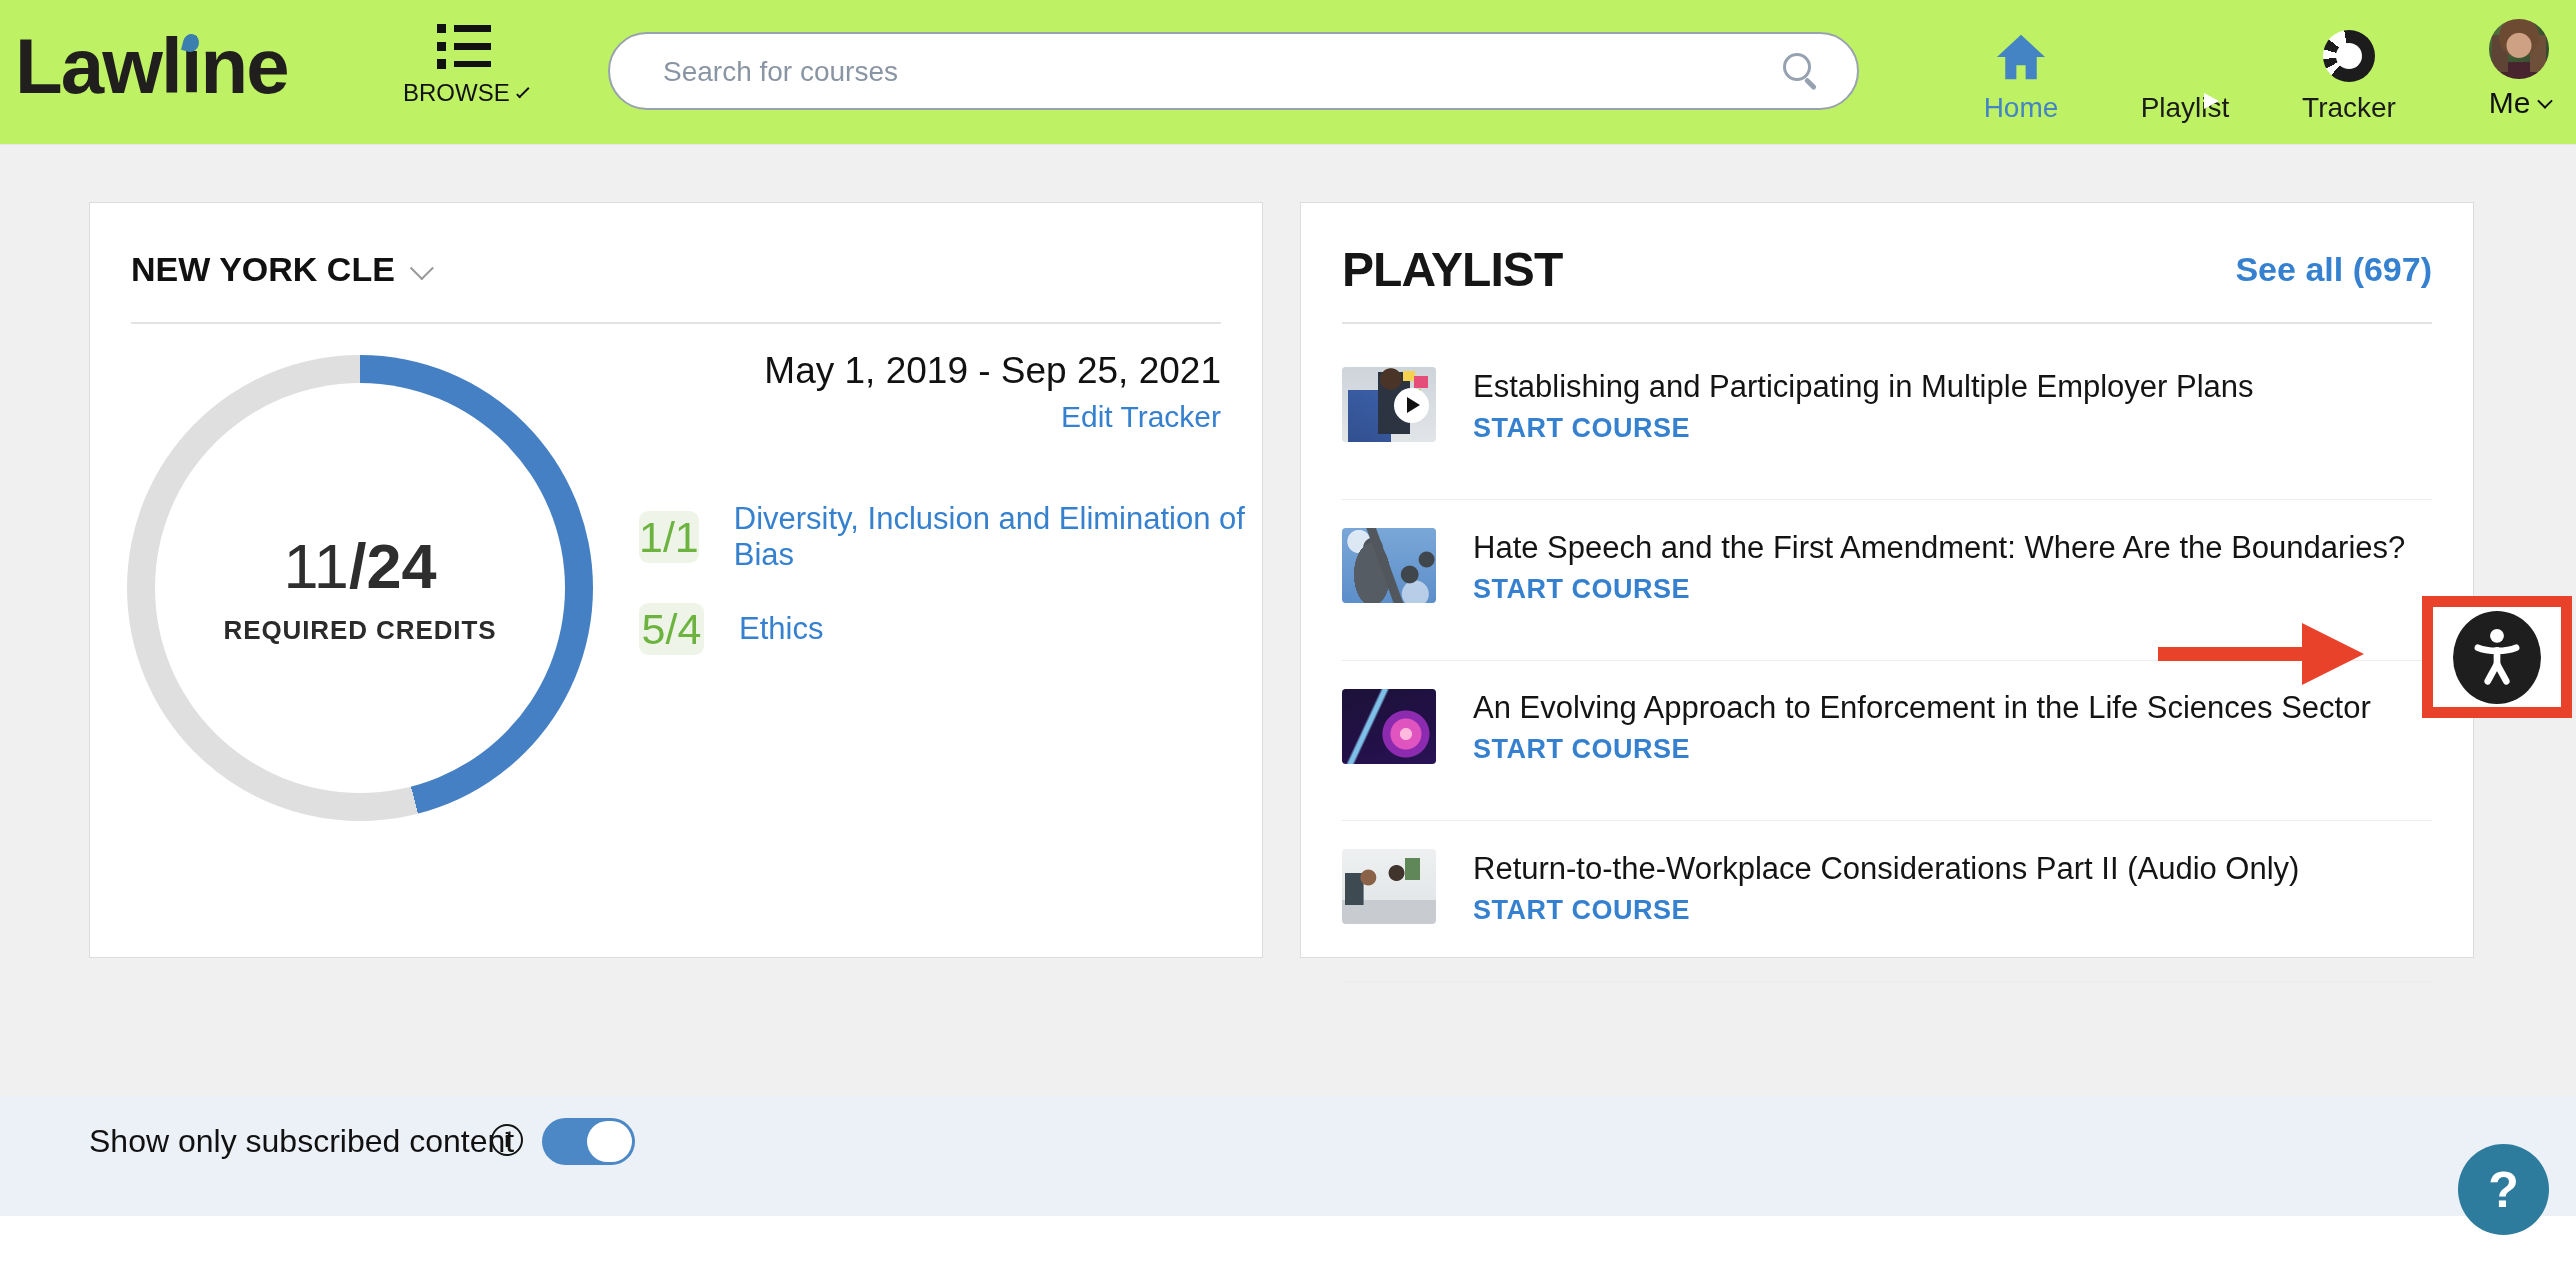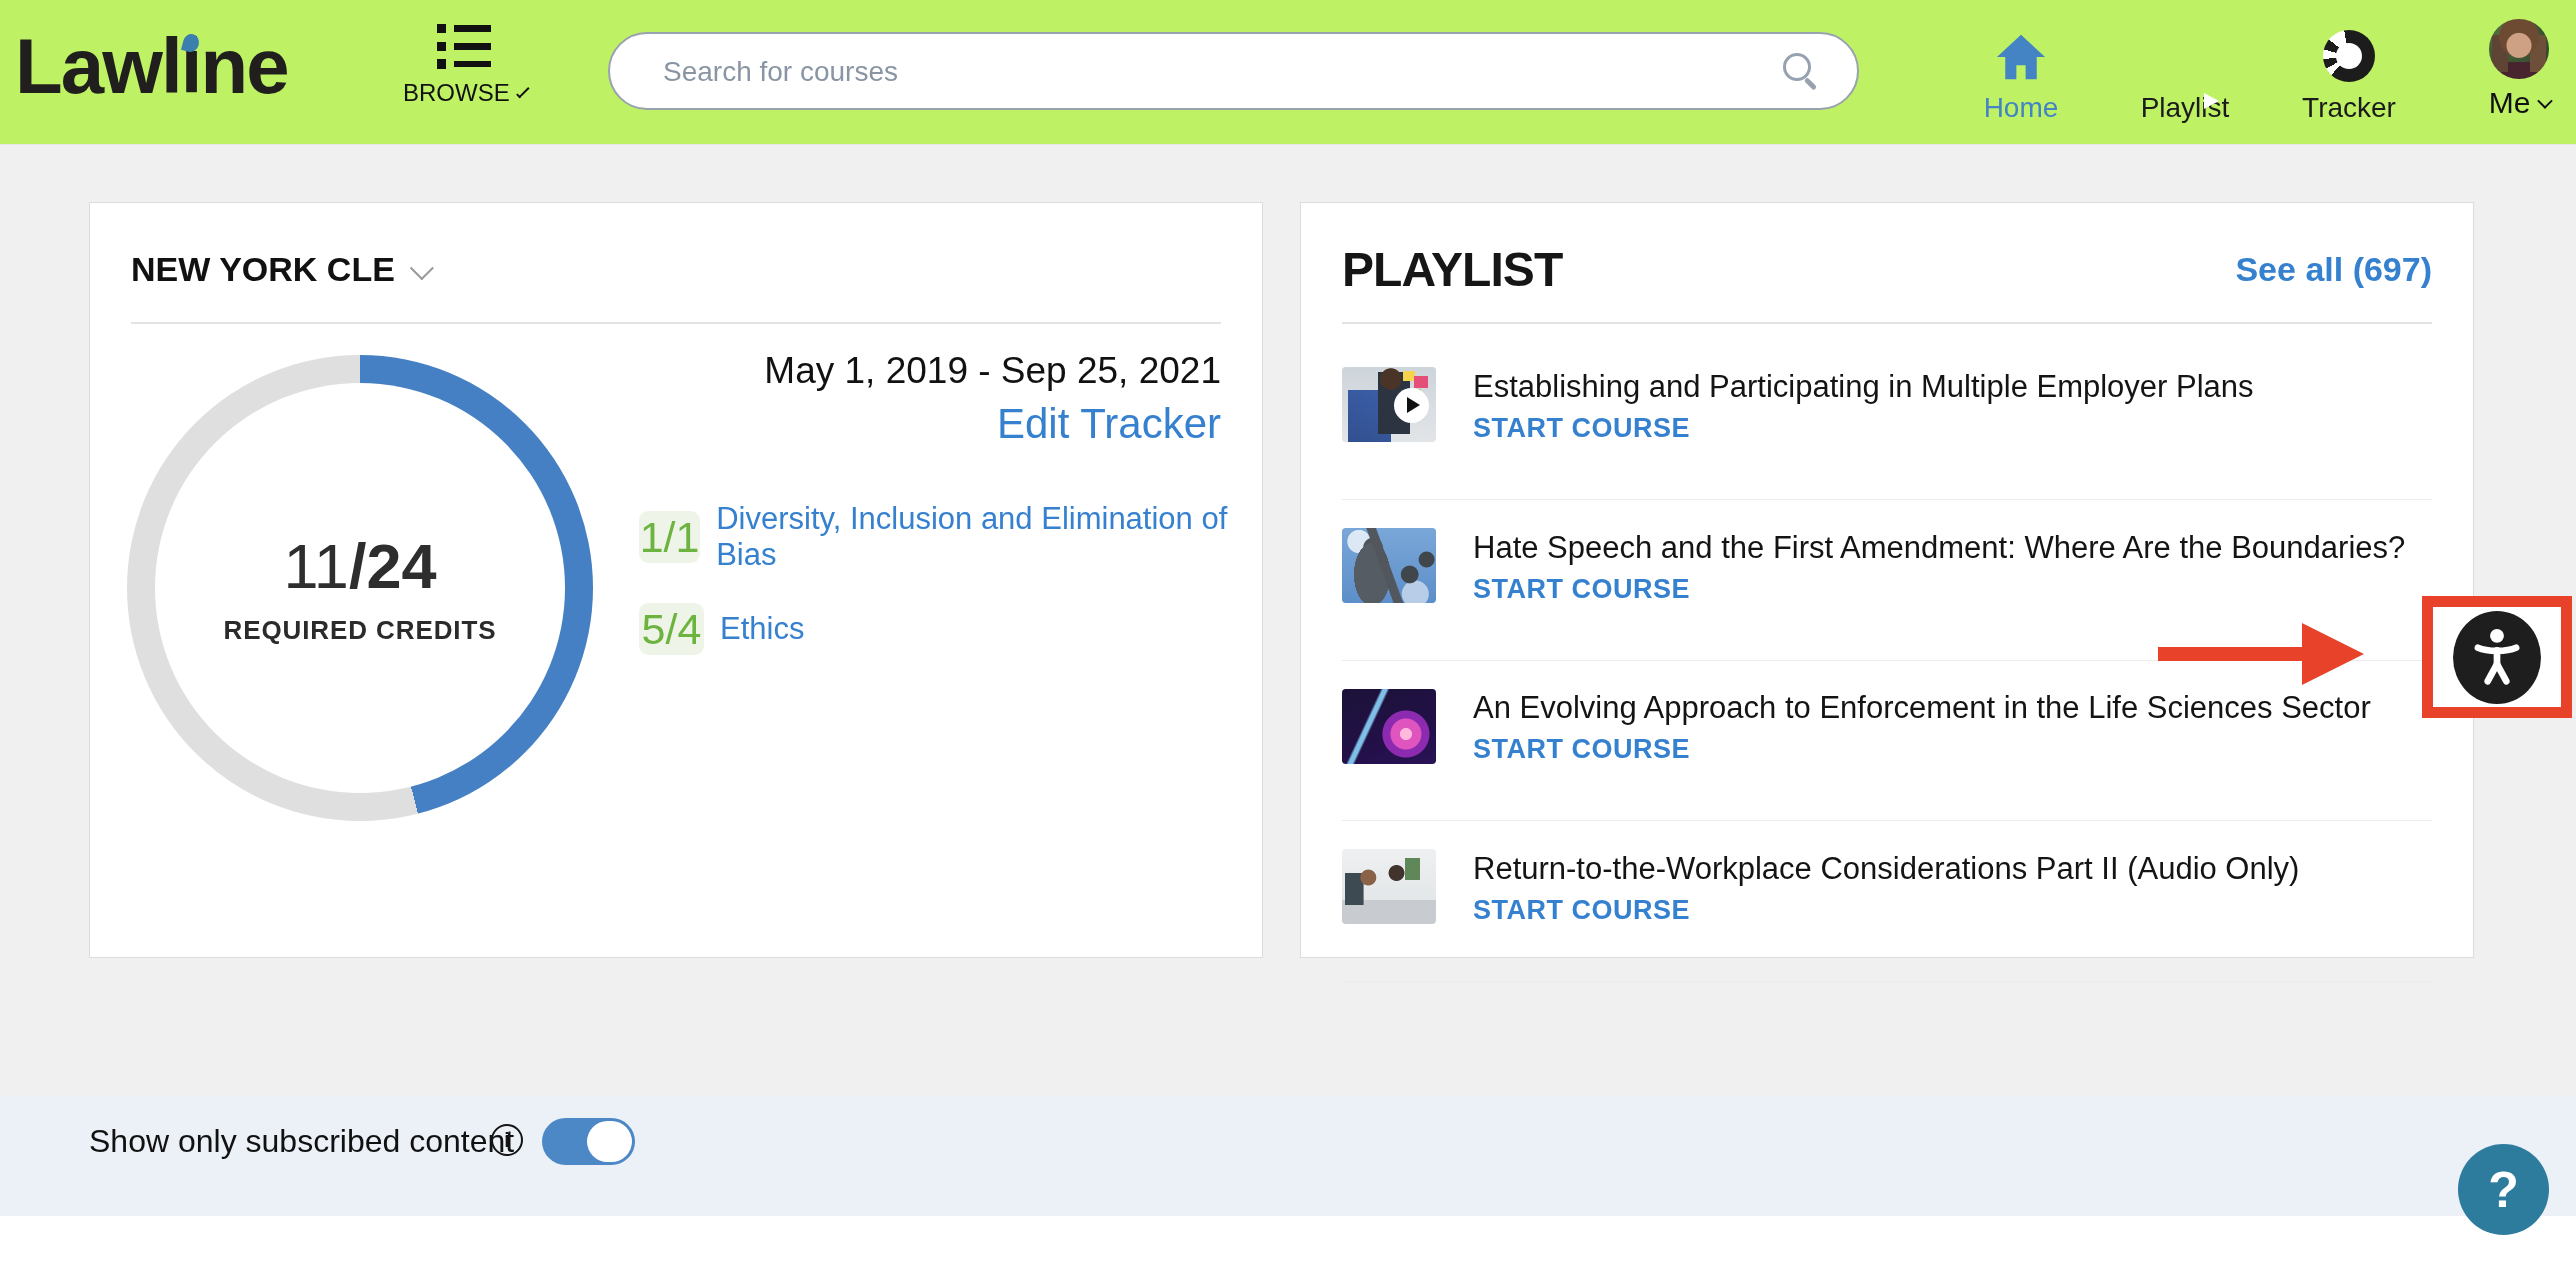--- a/index.html
+++ b/index.html
@@ -53,34 +53,34 @@
   .card-cle{left:89px;width:1174px;}
   .card-playlist{left:1300px;width:1174px;}
   .card-head{position:absolute;left:41px;right:41px;top:35px;height:62px;display:flex;align-items:center;justify-content:space-between;}
   .card-title{font-size:48px;font-weight:700;letter-spacing:-0.9px;color:#161616;}
   .italic{font-style:italic;}
   .jurisdiction{display:flex;align-items:center;gap:17px;font-size:34px;font-weight:700;color:#111;cursor:pointer;}
   .card-divider{position:absolute;left:41px;right:41px;top:119px;height:1.9px;background:#e3e3e3;}
   .blue-link{color:#3580cf;cursor:pointer;text-decoration:none;}
   .date-block{position:absolute;right:41px;top:147px;text-align:right;}
   .date-range{font-size:37px;color:#111;}
-  .edit-link{font-size:42px;margin-top:7.5px;}
+  .edit-link{font-size:30px;margin-top:7.5px;}
   
   .ring{position:absolute;left:37px;top:152px;width:466px;height:466px;border-radius:50%;
     background:conic-gradient(#4580c4 0 46%,#dfdfdf 46% 100%);}
   .ring-inner{position:absolute;left:28px;top:28px;width:410px;height:410px;border-radius:50%;background:#fff;
     display:flex;flex-direction:column;align-items:center;justify-content:center;}
   .ring-num{font-size:63px;color:#2e2e2e;}
   .ring-num .req{font-weight:700;}
   .ring-caption{font-size:26px;font-weight:700;letter-spacing:0.9px;color:#2b2b2b;margin-top:13px;}
   .credits{position:absolute;left:549px;top:298px;}
   .credit-row{display:flex;align-items:center;margin-bottom:30px;}
   .credit-badge{width:65px;height:52px;background:#eef5e8;border-radius:9.3px;color:#6db33f;font-size:43px;
     display:flex;align-items:center;justify-content:center;}
-  .credit-label{font-size:31px;margin-left:16px;}
+  .credit-label{font-size:31px;margin-left:35px;}
   
   .pl-list{position:absolute;left:41px;right:41px;top:121px;list-style:none;margin:0;padding:0;}
   .pl-item{display:flex;padding:28px 0 53px;border-bottom:1.9px solid #ececec;cursor:pointer;}
   .pl-item:first-child{padding-top:43px;}
   .thumb{width:94px;height:75px;border-radius:3.7px;flex:none;position:relative;overflow:hidden;}
   .thumb-0{background:
     linear-gradient(#e54e79 0 0) 90% 14%/14px 12px no-repeat,
     linear-gradient(#f5d34f 0 0) 74% 6%/12px 10.3px no-repeat,
     linear-gradient(#9fd14e 0 0) 82% 34%/12px 10.3px no-repeat,
     radial-gradient(circle at 52% 16%,#4a3428 0 10.3px,transparent 11.2px),

